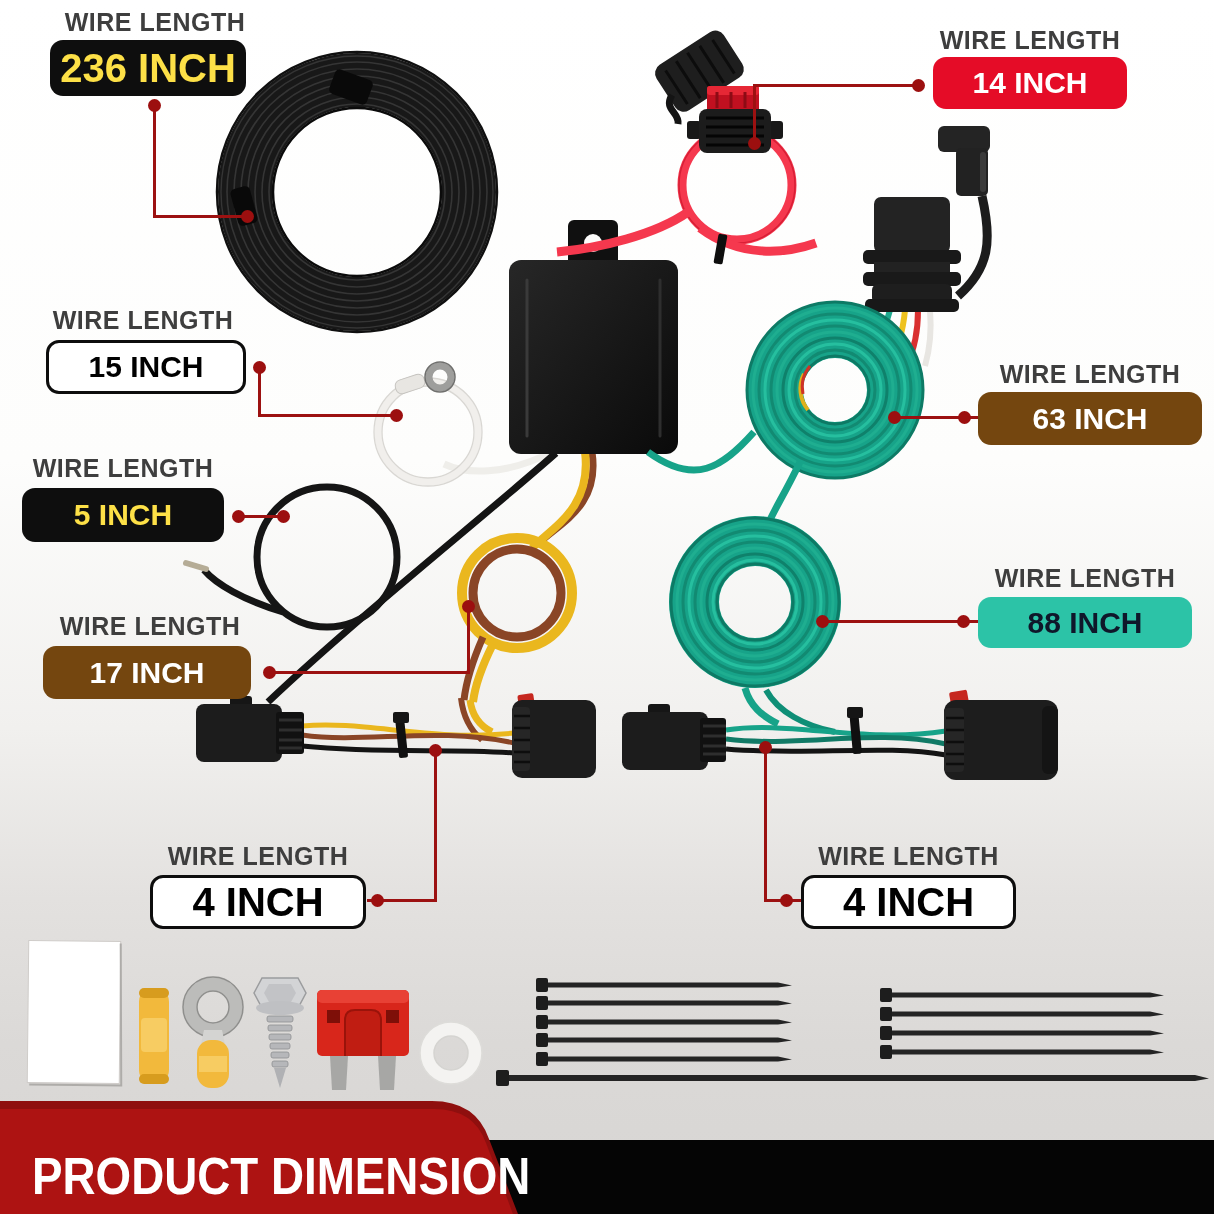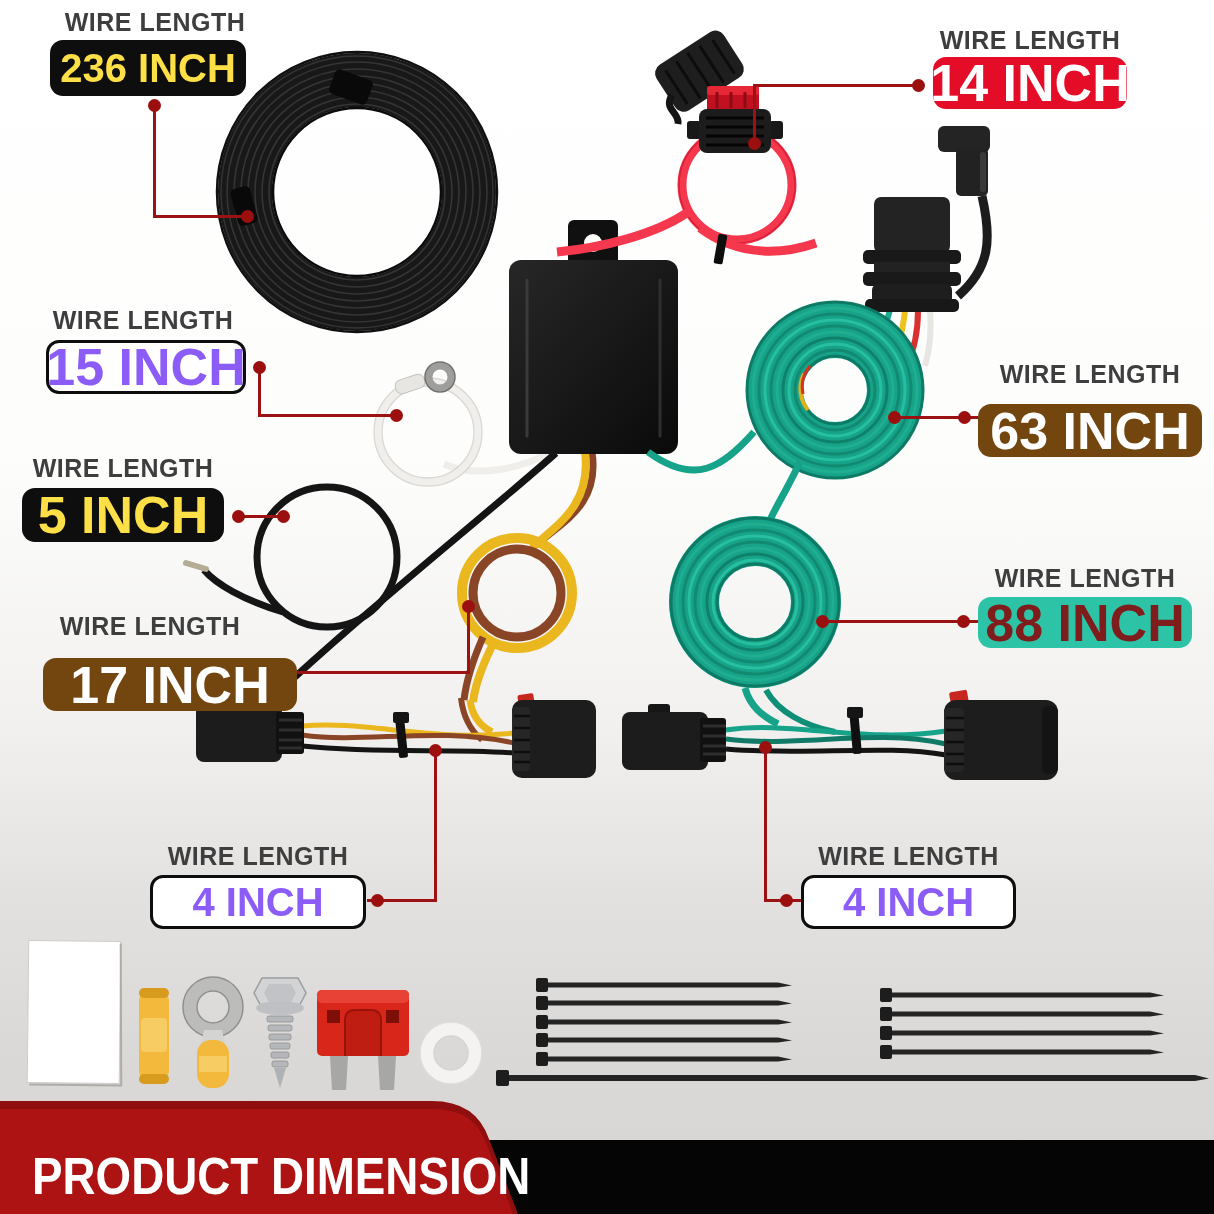--- a/index.html
+++ b/index.html
@@ -9,27 +9,27 @@
     background:linear-gradient(180deg,#ffffff 0%,#fdfdfc 38%,#f1f0ee 60%,#e3e1df 74%,#dbd9d7 86%,#d7d5d3 100%);
     text-decoration:underline;
   }
   #product-svg{position:absolute;left:0;top:0;z-index:1;}
   .heading{
     position:absolute;z-index:3;font-weight:bold;font-size:25px;color:#3e3e3e;
     text-align:center;letter-spacing:.5px;white-space:nowrap;
   }
   .pill{
     position:absolute;z-index:3;display:flex;align-items:center;justify-content:center;
-    font-weight:bold;font-size:52px;border-radius:13px;box-sizing:border-box;white-space:nowrap;
+    font-weight:bold;font-size:30px;border-radius:13px;box-sizing:border-box;white-space:nowrap;
   }
   .pill-black{background:#0e0e0e;color:#fde047;}
   .pill-red{background:#e50c27;color:#ffffff;}
-  .pill-brown{background:#74460f;color:#ffffff;margin-top:12px;}
-  .pill-teal{background:#2cc3a7;color:#7f1d1d;}
-  .pill-white{background:#ffffff;color:#8b5cf6;border:3px solid #0d0d0d;}
+  .pill-brown{background:#74460f;color:#ffffff;}
+  .pill-teal{background:#2cc3a7;color:#0f172a;}
+  .pill-white{background:#ffffff;color:#000000;border:3px solid #0d0d0d;}
   .cline{position:absolute;z-index:2;background:#9c1111;}
   .cdot{position:absolute;z-index:2;width:13px;height:13px;border-radius:50%;background:#9c0f0f;}
   #banner-text{
     position:absolute;z-index:4;left:32px;top:1146px;color:#ffffff;font-weight:bold;
     font-size:52px;letter-spacing:0px;transform:scaleX(.88);transform-origin:left center;white-space:nowrap;
   }
 </style>
 </head>
 <body>
 
@@ -354,21 +354,21 @@
   <div class="heading" style="left:43px;top:306px;width:200px;">WIRE LENGTH</div>
   <div class="pill pill-white" style="left:46px;top:340px;width:200px;height:54px;">15 INCH</div>
 
   <div class="heading" style="left:22px;top:454px;width:202px;">WIRE LENGTH</div>
   <div class="pill pill-black" style="left:22px;top:488px;width:202px;height:54px;">5 INCH</div>
 
   <div class="heading" style="left:978px;top:360px;width:224px;">WIRE LENGTH</div>
   <div class="pill pill-brown" style="left:978px;top:392px;width:224px;height:53px;">63 INCH</div>
 
   <div class="heading" style="left:43px;top:612px;width:214px;">WIRE LENGTH</div>
-  <div class="pill pill-brown" style="left:43px;top:646px;width:254px;height:53px;text-align:right;">17 INCH</div>
+  <div class="pill pill-brown" style="left:43px;top:646px;width:208px;height:53px;text-align:right;">17 INCH</div>
 
   <div class="heading" style="left:978px;top:564px;width:214px;">WIRE LENGTH</div>
   <div class="pill pill-teal" style="left:978px;top:597px;width:214px;height:51px;">88 INCH</div>
 
   <div class="heading" style="left:150px;top:842px;width:216px;">WIRE LENGTH</div>
   <div class="pill pill-white" style="left:150px;top:875px;width:216px;height:54px;font-size:40px;">4 INCH</div>
 
   <div class="heading" style="left:801px;top:842px;width:215px;">WIRE LENGTH</div>
   <div class="pill pill-white" style="left:801px;top:875px;width:215px;height:54px;font-size:40px;">4 INCH</div>
 

